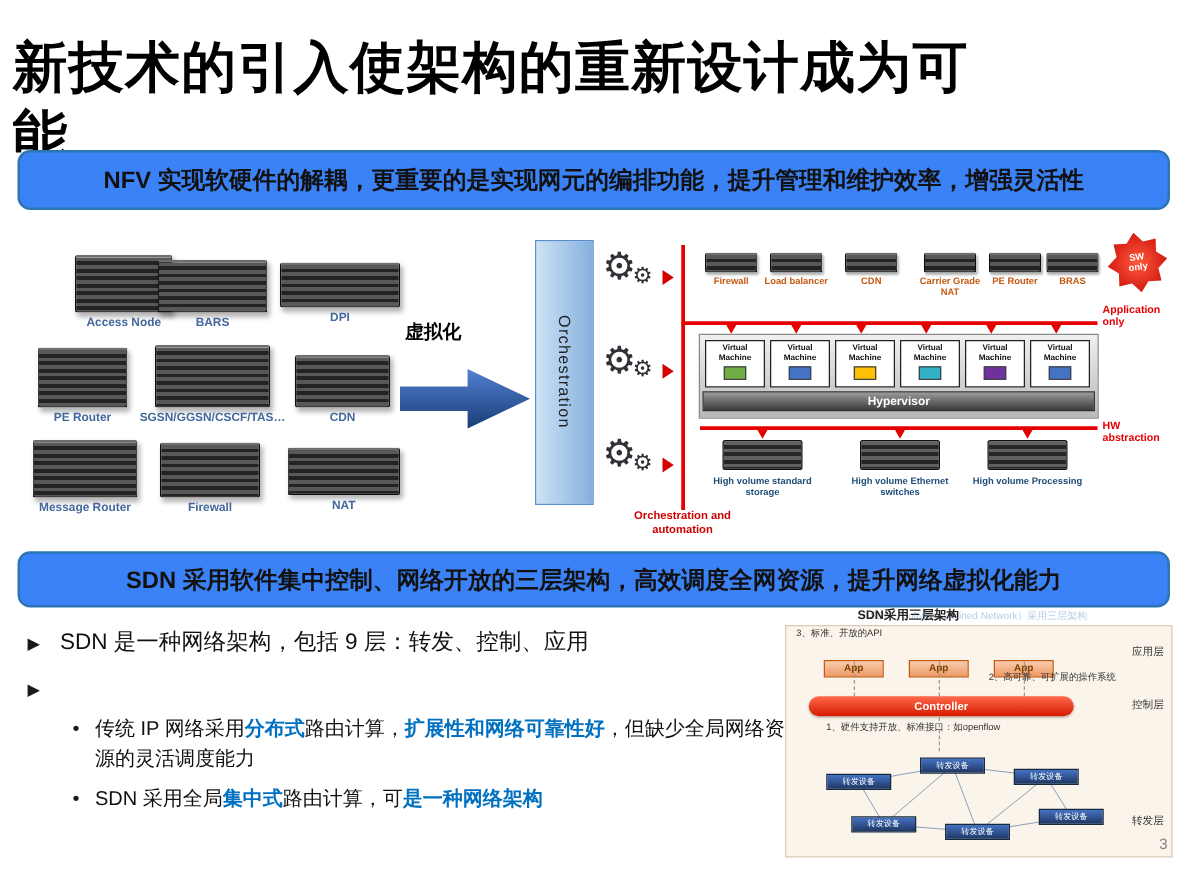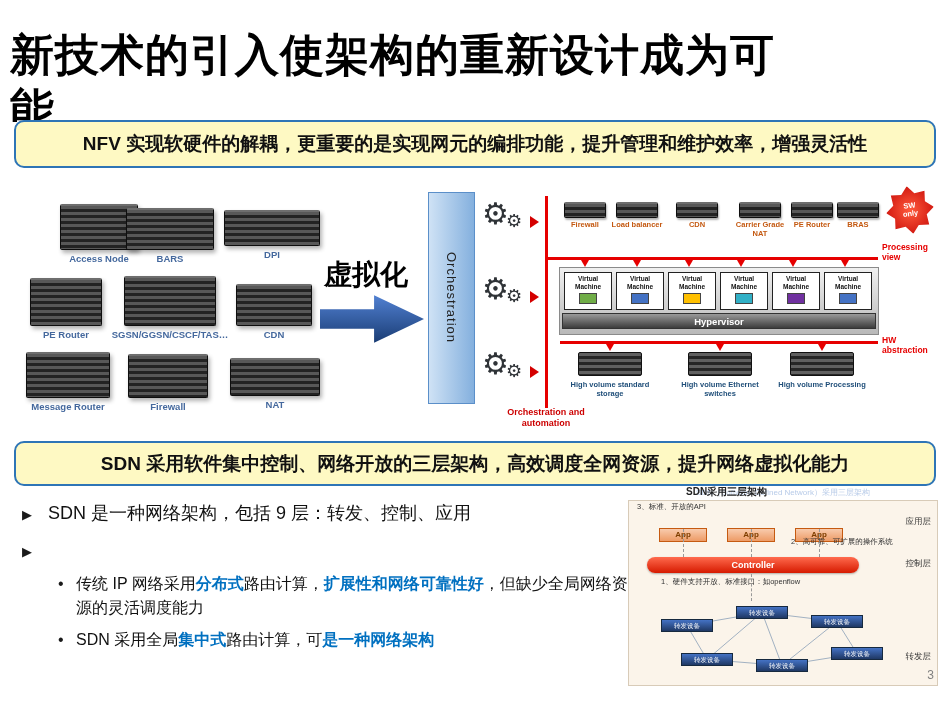--- a/index.html
+++ b/index.html
@@ -6,35 +6,35 @@
   html,body { width:950px; height:713px; background:#fff;
     font-family:"Liberation Sans","DejaVu Sans",sans-serif; overflow:hidden; }
   .slide { position:absolute; left:0; top:0; width:950px; height:713px; background:#fff; overflow:hidden; }
 
   
   .title { position:absolute; top:28px; left:10px; width:950px; height:94px; overflow:hidden;
     text-align:left; font-weight:bold; font-size:44px; line-height:54px; color:#000; letter-spacing:1px; }
 
   
   .callout { position:absolute; left:14px; width:922px; border:2.5px solid #2E75B6; border-radius:10px;
-    background:#fef9c3; display:flex; align-items:center; justify-content:center;
+    background:#3b82f6; display:flex; align-items:center; justify-content:center;
     font-size:19px; font-weight:600; color:#111; z-index:5; padding:0 12px; }
   .callout.nfv { top:120px; height:48px; }
   .callout.sdn { top:441px; height:45px; }
 
   
   #equipment-grid { position:absolute; left:14px; top:192px; width:322px; height:250px; }
   .eq-item { position:absolute; }
   .device-img { background:repeating-linear-gradient(180deg,#585858 0 3px,#232323 3px 6px);
     border:1px solid #0e0e0e; border-top:2px solid #6e6e6e; border-radius:2px;
     box-shadow:2px 3px 4px rgba(0,0,0,.3); }
   .eq-label { position:absolute; text-align:center; font-size:9.5px; font-weight:bold;
     color:#44689D; white-space:nowrap; }
 
-  .virt-label { position:absolute; left:324px; top:256px; font-size:28px; font-weight:bold; color:#000; }
+  .virt-label { position:absolute; left:324px; top:256px; font-size:15px; font-weight:bold; color:#000; }
   .big-arrow { position:absolute; left:320px; top:292px; width:104px; height:54px;
     background:linear-gradient(180deg,#5585d8,#16386e);
     clip-path:polygon(0 32%,52% 32%,52% 6%,100% 50%,52% 94%,52% 68%,0 68%); }
 
   .orch-box { position:absolute; left:428px; top:192px; width:47px; height:212px;
     background:linear-gradient(90deg,#cfe2f5,#84b0de); border:1.5px solid #5b8fc9;
     display:flex; align-items:center; justify-content:center; }
   .orch-box span { writing-mode:vertical-rl; font-size:13px; color:#222; letter-spacing:1px; }
 
   .gear-cluster { position:absolute; left:482px; width:64px; height:42px; }
@@ -230,21 +230,21 @@
         <div class="vnf-item" style="left: 830px;">
           <div class="device-img small"></div>
           <div class="vnf-label">BRAS</div>
         </div>
       </div>
 
     <div class="sw-badge">
       <span>SW only</span>
     </div>
 
-    <div class="side-red app-view">Processing view</div>
+    <div class="side-red app-view">Application only</div>
 
     <div id="red-arrows">
         <div class="down-red" style="left: 581px; top: 260px;"></div>
         <div class="down-red" style="left: 633px; top: 260px;"></div>
         <div class="down-red" style="left: 685px; top: 260px;"></div>
         <div class="down-red" style="left: 737px; top: 260px;"></div>
         <div class="down-red" style="left: 789px; top: 260px;"></div>
         <div class="down-red" style="left: 841px; top: 260px;"></div>
         <div class="down-red" style="left: 606px; top: 344px;"></div>
         <div class="down-red" style="left: 716px; top: 344px;"></div>

